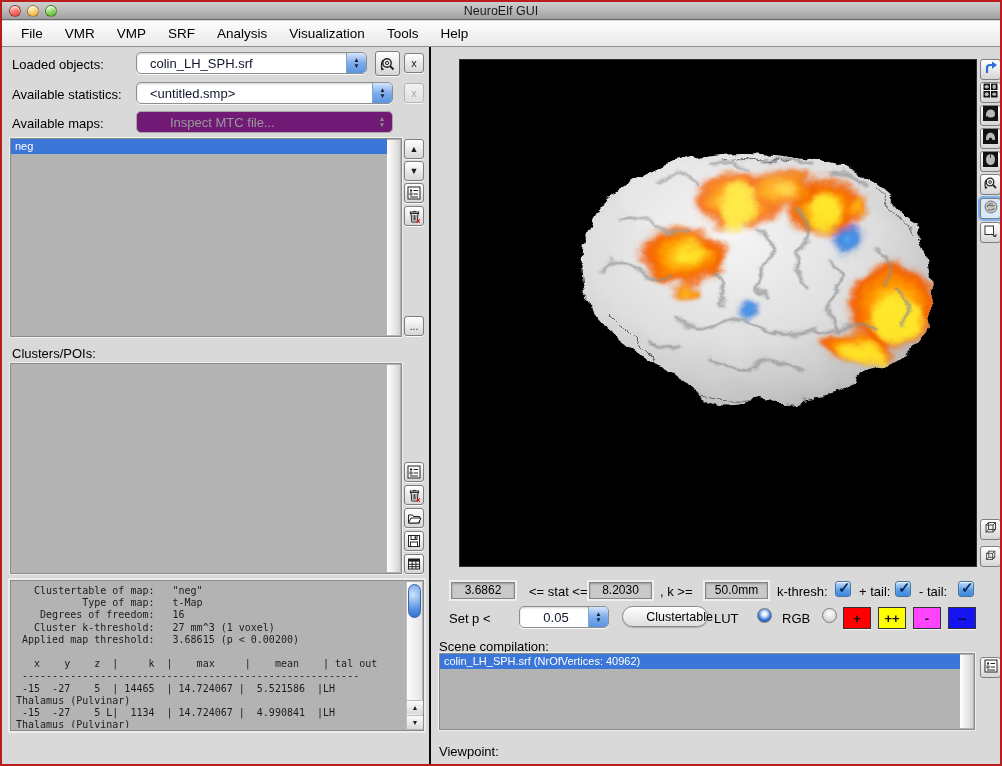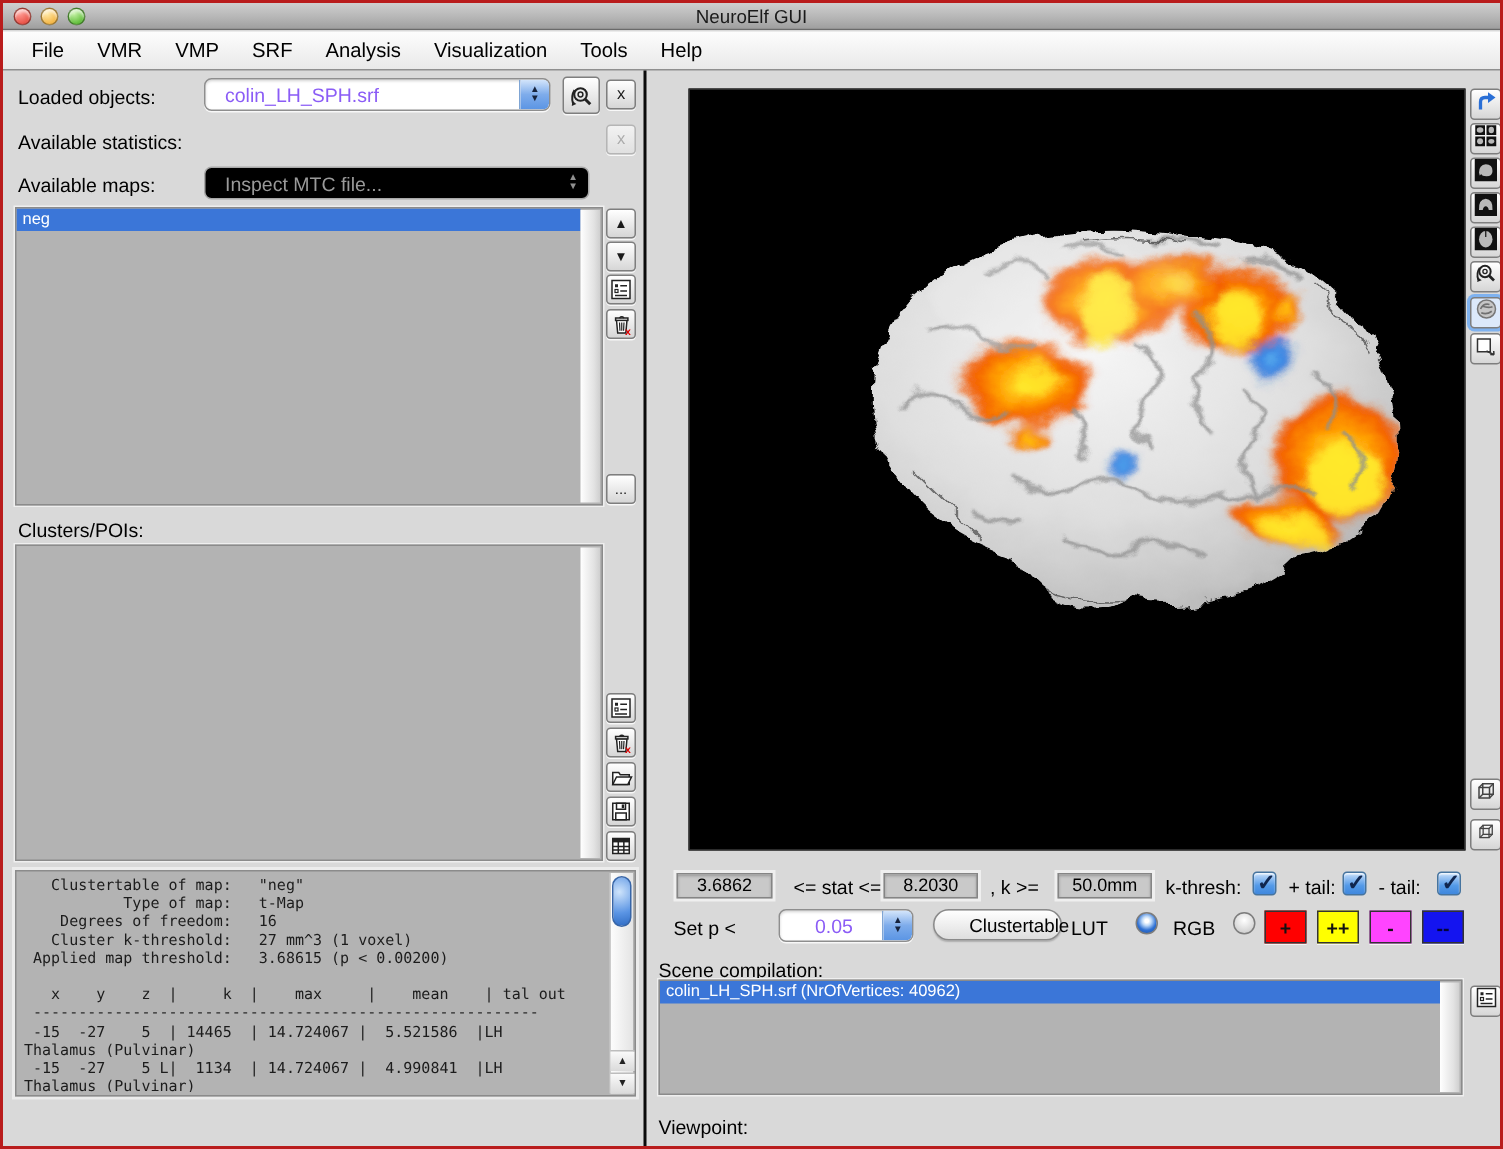--- a/index.html
+++ b/index.html
@@ -26,26 +26,26 @@
     display:flex; align-items:center; padding-left:8px; }
   .menu-item{ font-size:13.5px; color:#000; padding:0 11px; cursor:default; }
   .v-divider{ position:absolute; left:427px; top:45px; bottom:0; width:2px; background:#0a0a0a; }
 
   .lbl{ position:absolute; font-size:13px; color:#000; white-space:nowrap; }
 
   
   .combo{ position:absolute; height:22px; background:#fff; border:1px solid #8e8e8e;
     border-radius:5px; box-shadow:inset 0 1px 2px rgba(0,0,0,.18), 0 1px 0 rgba(255,255,255,.8);
     display:flex; align-items:center; overflow:hidden; }
-  .combo .val{ flex:1; font-size:13px; color:#8b5cf6; padding-left:13px; white-space:nowrap; overflow:hidden; }
+  .combo .val{ flex:1; font-size:13px; color:#0f172a; padding-left:13px; white-space:nowrap; overflow:hidden; }
   .combo .stepper{ width:20px; align-self:stretch; border-left:1px solid #7fa5d4;
     background:linear-gradient(#d5e6fb,#7eaceb 50%,#5b95e4); border-radius:0 4px 4px 0;
     display:flex; flex-direction:column; align-items:center; justify-content:center; gap:0px; }
   .combo .stepper span{ font-size:6.5px; line-height:6.5px; color:#16233d; }
-  .combo.disabled{ background:#000000; border-color:#a8a8a8; box-shadow:none; }
+  .combo.disabled{ background:#701a75; border-color:#a8a8a8; box-shadow:none;padding-left:20px; }
   .combo.disabled .val{ color:#9a9a9a; }
   .combo.disabled .stepper{ background:none; border-left:none; }
   .combo.disabled .stepper span{ color:#909090; }
 
   
   .sq-btn{ position:absolute; width:20px; height:20px; border:1px solid #7e7e7e; border-radius:3px;
     background:linear-gradient(#ffffff,#d6d6d6); box-shadow:0 1px 0 rgba(255,255,255,.8);
     display:flex; align-items:center; justify-content:center; font-size:11px; color:#1a1a1a; }
   .sq-btn.big{ width:25px; height:25px; }
   .sq-btn.disabled{ color:#ababab; background:linear-gradient(#f2f2f2,#e0e0e0); border-color:#b5b5b5; }
@@ -149,20 +149,27 @@
           <circle cx="8" cy="8" r="1.6" fill="none" stroke="#222" stroke-width="1"></circle>
           <line x1="11" y1="11" x2="14.5" y2="14.5" stroke="#222" stroke-width="2"></line>
           <path d="M3 14 Q1.5 9 4 5" fill="none" stroke="#222" stroke-width="1.3"></path>
           <path d="M2.2 15.6 L5.2 14.4 L2.6 12.2 Z" fill="#222"></path>
         </svg>
     </span>
   </div>
   <div class="sq-btn" style="left:402px; top:51px;">x</div>
 
   <div class="lbl" style="left:10px; top:85px;">Available statistics:</div>
+  <div class="combo" style="left:134px; top:80px; width:257px;">
+    <span class="val">&lt;untitled.smp&gt;</span>
+    <span class="stepper">
+        <span>▲</span>
+        <span>▼</span>
+      </span>
+  </div>
   <div class="sq-btn disabled" style="left:402px; top:81px;">x</div>
 
   <div class="lbl" style="left:10px; top:114px;">Available maps:</div>
   <div class="combo disabled" style="left:134px; top:109px; width:257px;">
     <span class="val">Inspect MTC file...</span>
     <span class="stepper">
         <span>▲</span>
         <span>▼</span>
       </span>
   </div>

